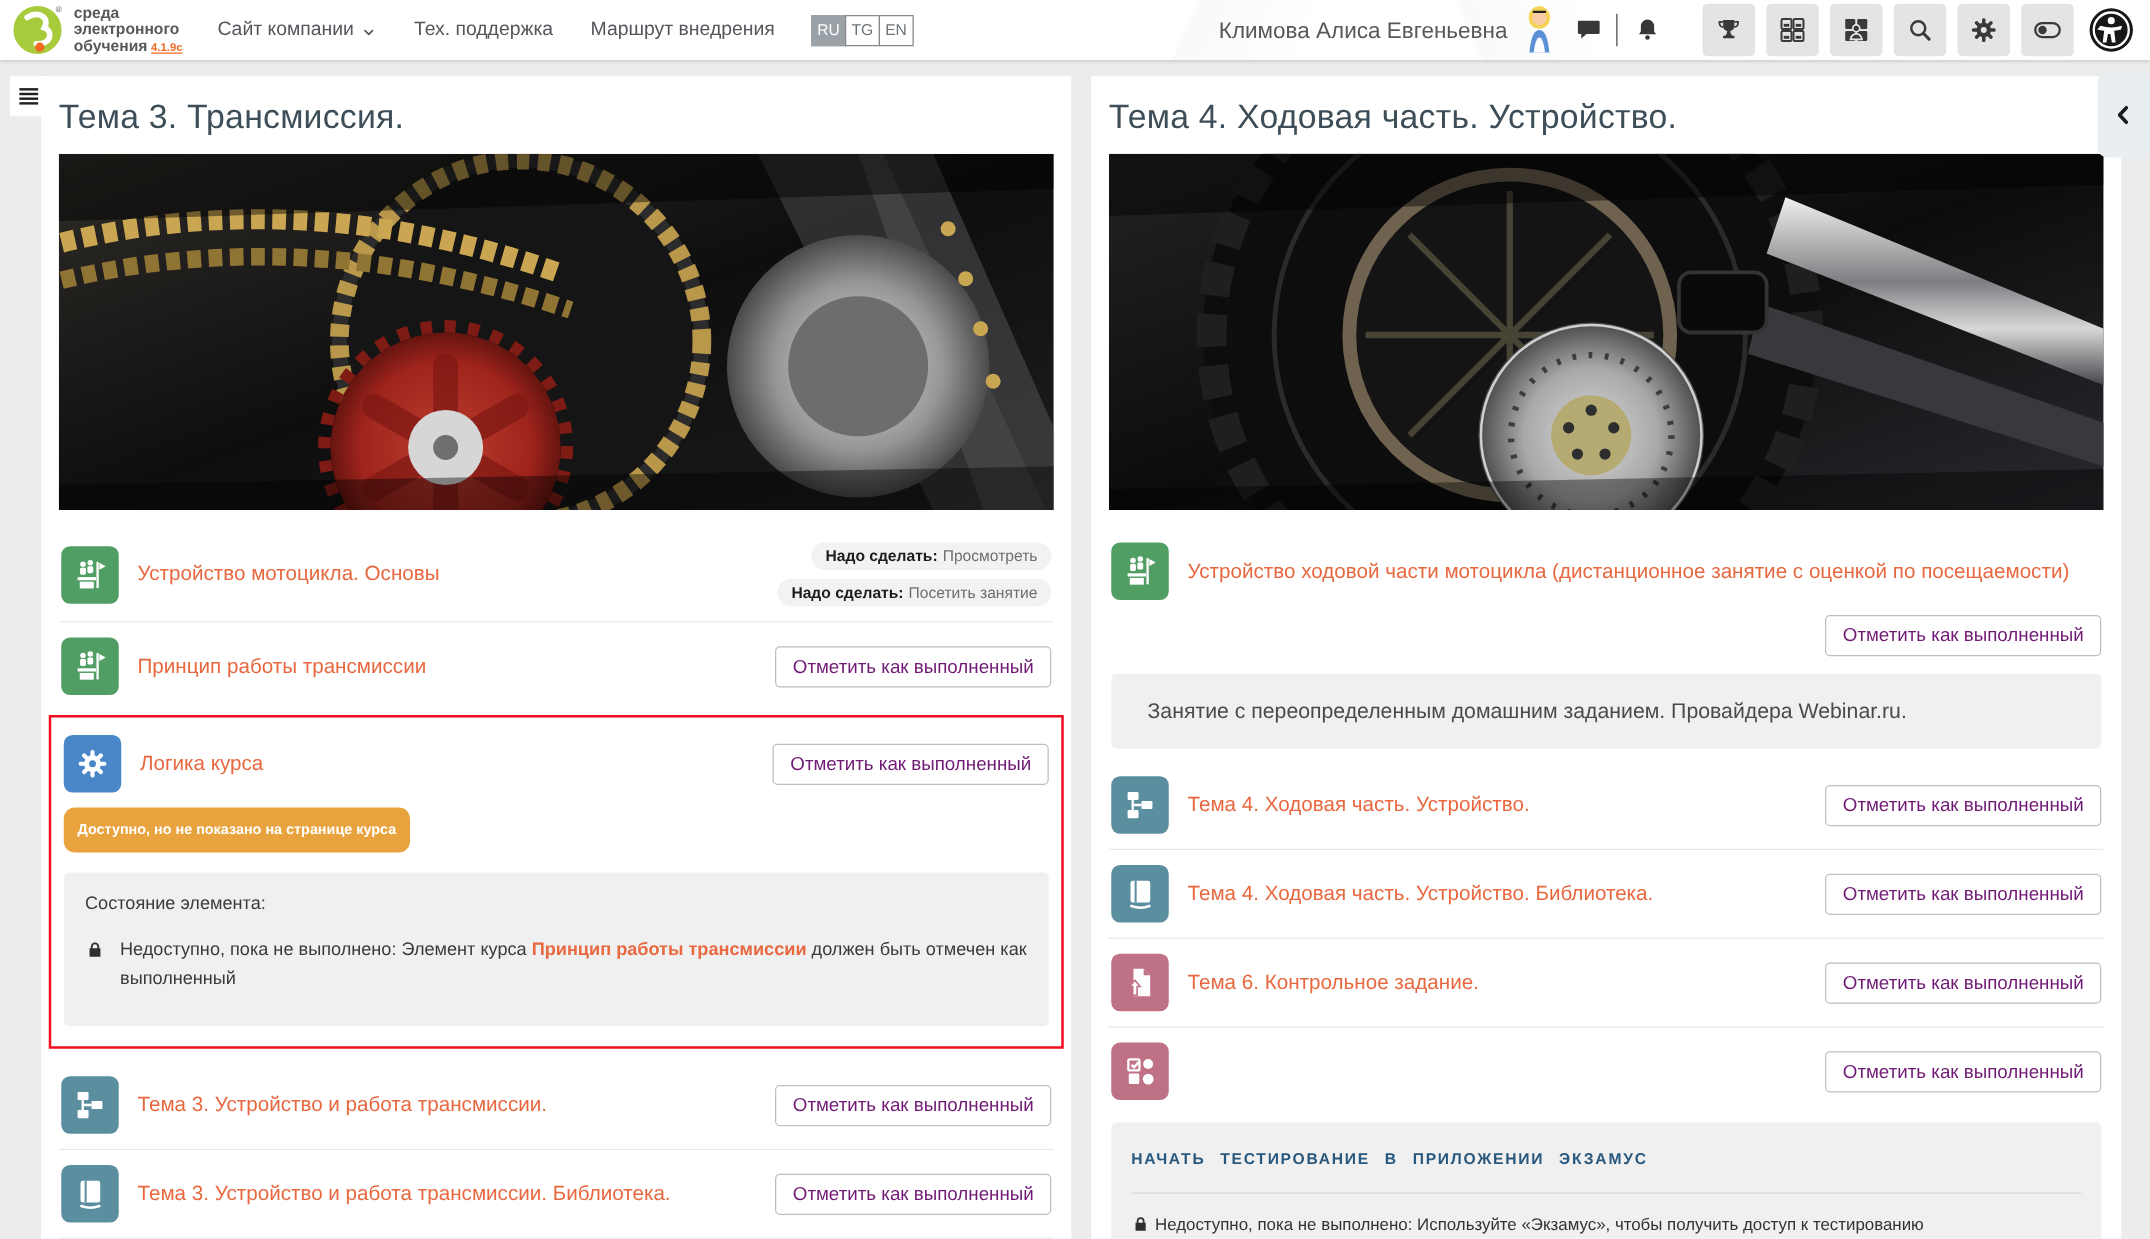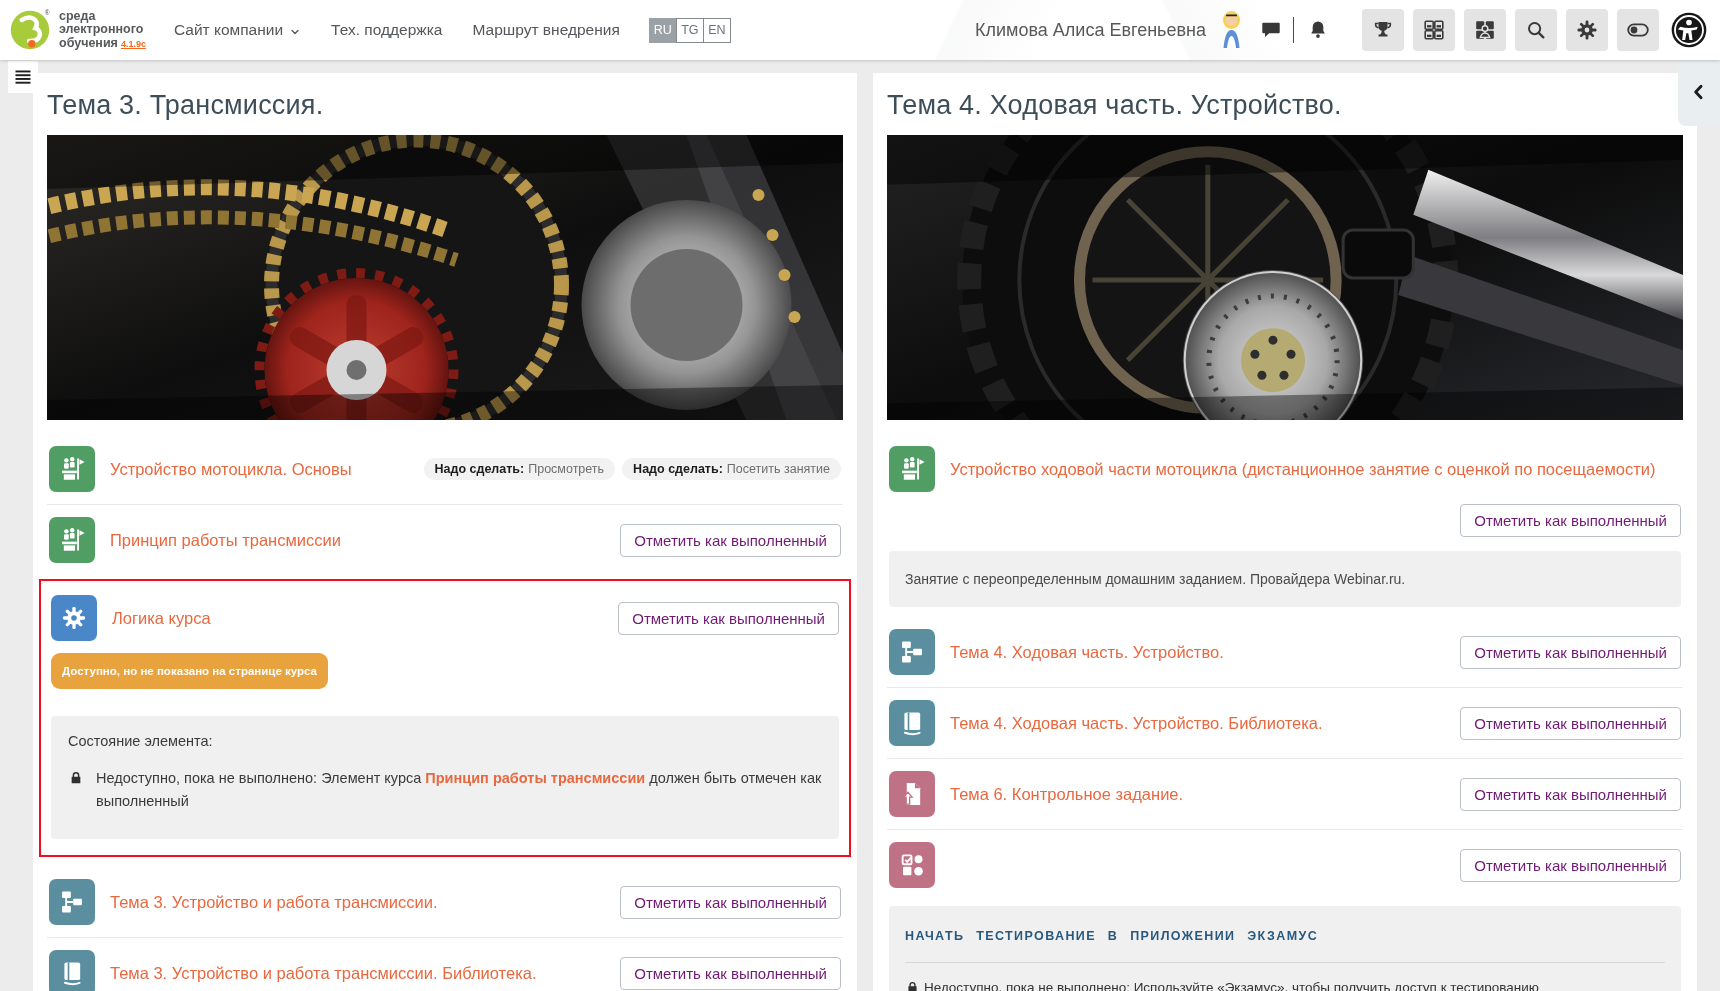--- a/index.html
+++ b/index.html
@@ -1,20 +1,20 @@
 <!DOCTYPE html>
 <html lang="ru"><head>
 <meta charset="utf-8">
 <style>
   *{box-sizing:border-box;margin:0;padding:0}
   html,body{width:1720px;height:991px;overflow:hidden}
   body{background:#ececec;font-family:"Liberation Sans","DejaVu Sans",sans-serif;position:relative}
 
   
-  header{height:60px;background:#fff;display:flex;align-items:center;padding:0 10px 0 8px;
+  header{height:48px;background:#fff;display:flex;align-items:center;padding:0 10px 0 8px;
          box-shadow:0 1px 3px rgba(0,0,0,.18);position:relative;z-index:5;
          background-image:linear-gradient(115deg,transparent 55%,rgba(90,100,110,.04) 55.2%,transparent 61%),
                           linear-gradient(65deg,transparent 68%,rgba(90,100,110,.035) 68.2%,transparent 74%);}
   .brand{display:flex;align-items:center;gap:7px;margin-right:28px;cursor:pointer}
   .brand-text{font-size:12.5px;font-weight:700;color:#56585a;line-height:1.08}
   .ver{color:#f26a21;font-size:9px;font-weight:700;text-decoration:underline;margin-left:3px}
   nav{display:flex;align-items:center}
   nav a{color:#53565a;font-size:15.5px;text-decoration:none;margin-right:30px;display:inline-flex;align-items:center;gap:6px;cursor:pointer}
   nav a svg{width:12px;height:12px;margin-top:3px;color:#53565a}
   .langs{display:flex}
@@ -55,35 +55,35 @@
   .ic{width:46px;height:46px;border-radius:7px;display:flex;align-items:center;justify-content:center;
       margin-right:15px;flex-shrink:0}
   .ic svg{width:28px;height:28px}
   .ic.green{background:#519e64;color:#519e64}
   .ic.teal{background:#5b8fa0;color:#5b8fa0}
   .ic.rose{background:#bf7186;color:#bf7186}
   .ic.blue{background:#4a87c9;color:#4a87c9}
   .lbl{color:#e8683f;font-size:16.5px;text-decoration:none;cursor:pointer;line-height:1.35}
   .mark{margin-left:auto;background:#fff;border:1px solid #b9bfc4;border-radius:4px;color:#701a75;
         font-size:15px;padding:7px 13px;white-space:nowrap;font-family:inherit;cursor:pointer}
-  .badges{margin-left:auto;display:flex;flex-direction:row;gap:7px;align-items:flex-end}
+  .badges{margin-left:auto;display:flex;flex-direction:column;gap:7px;align-items:flex-end}
   .badge{background:#f2f2f2;border-radius:11px;padding:4px 11px;font-size:12.5px;color:#6e6e6e;white-space:nowrap}
   .badge b{color:#1d1d1d;margin-right:4px}
 
   .flagged{border:2px solid #f10e1e;margin:4px -8px 10px;padding:2px 8px 16px}
   .stealth{display:inline-block;background:#e9a33e;color:#fff;font-weight:700;font-size:11.5px;
            border-radius:9px;padding:12px 11px;margin:0 0 4px 2px}
-  .avail{background:#f0f0f0;border-radius:4px;margin:23px 2px 0;padding:17px 17px 26px;font-size:14.5px;color:#3a3a3a}
+  .avail{background:#f0f0f0;border-radius:4px;margin:12px 2px 0;padding:17px 17px 26px;font-size:14.5px;color:#3a3a3a}
   .avail .state{margin-bottom:18px}
   .availrow{display:flex;gap:12px;align-items:flex-start;line-height:1.6}
   .availrow svg{width:16px;height:16px;flex-shrink:0;margin-top:3px;color:#2f2f2f}
   .rlink{color:#e8683f;font-weight:700;margin:0 4px}
 
   .btnrow{display:flex;justify-content:flex-end;padding:0 2px 12px}
-  .descbox{background:#f0f0f0;border-radius:4px;padding:20px 16px;font-size:14px;color:#4a4a4a;margin:2px 2px 10px}
+  .descbox{background:#f0f0f0;border-radius:4px;padding:20px 29px;font-size:17px;color:#4a4a4a;margin:2px 2px 10px}
   .exambox{background:#f0f0f0;border-radius:4px;margin:6px 2px 12px;padding:20px 16px 18px}
   .examlink{color:#28587e;font-weight:700;font-size:12.5px;letter-spacing:1.4px;word-spacing:7px;
             text-decoration:none;cursor:pointer}
   .exambox hr{border:none;border-top:1px solid #d8d8d8;margin:18px 0 16px}
   .examlock{display:flex;gap:4px;font-size:13.5px;color:#333;align-items:center}
   .examlock svg{width:15px;height:15px;flex-shrink:0;margin-top:1px;color:#2f2f2f}
 </style>
 </head>
 <body>
 

